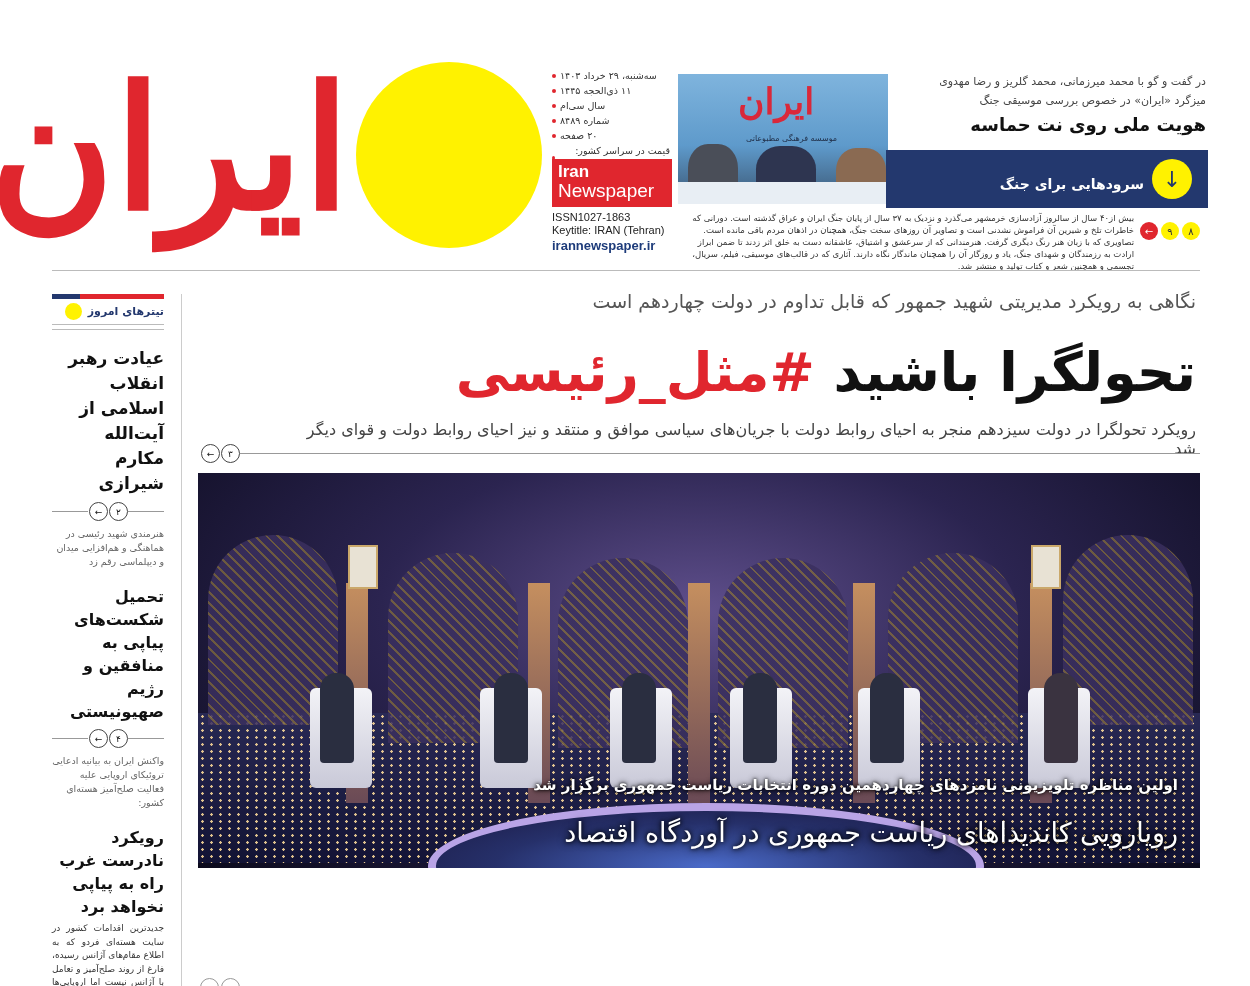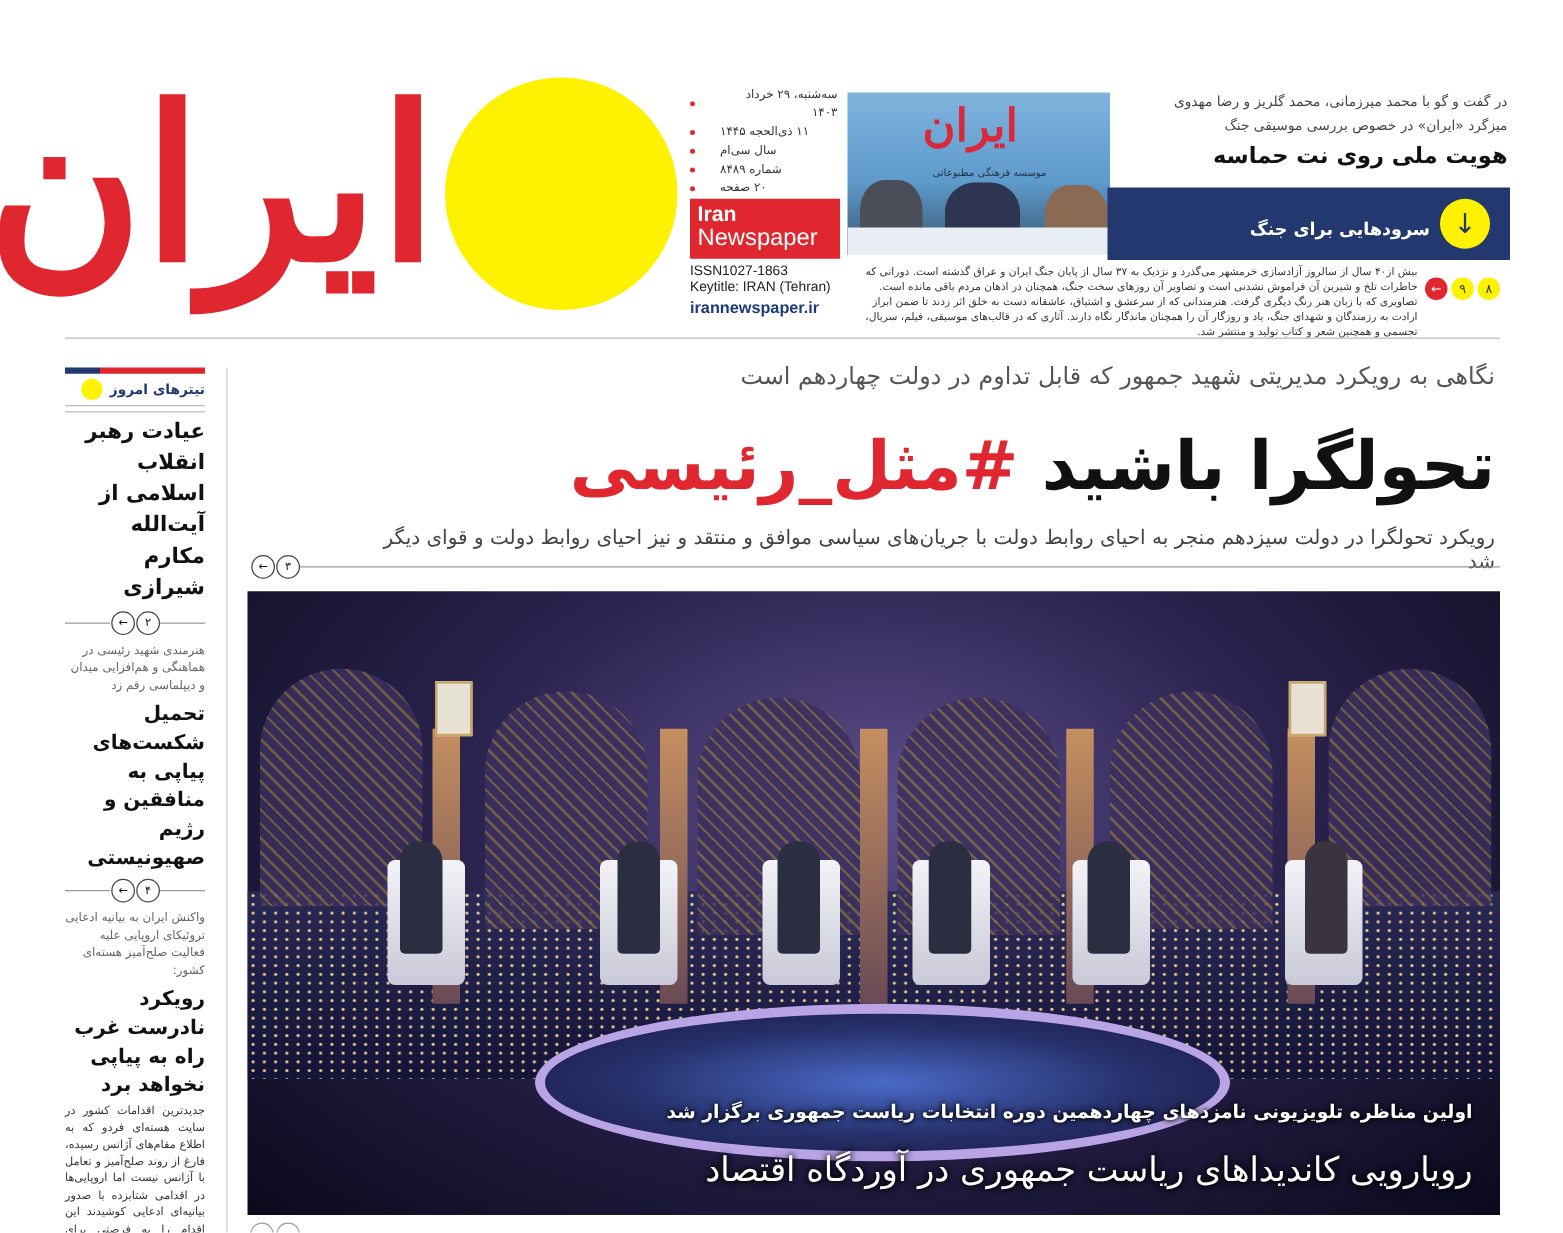--- a/index.html
+++ b/index.html
@@ -3,21 +3,21 @@
   <meta charset="utf-8">
   <style>
     html,body{margin:0;padding:0;background:#fff;}
     body{width:1250px;height:986px;position:relative;overflow:hidden;font-family:"DejaVu Sans",sans-serif;color:#111;}
     .abs{position:absolute;}
     .rtl{direction:rtl;text-align:right;}
     
     #logo{left:50px;top:48px;width:300px;height:210px;font-family:"DejaVu Serif",serif;font-size:170px;line-height:200px;color:#e0262e;font-weight:bold;text-align:center;direction:rtl;letter-spacing:-4px;}
     #sun{left:356px;top:62px;width:186px;height:186px;border-radius:50%;background:#fff200;}
     #meta{left:552px;top:68px;width:118px;font-size:9.5px;line-height:15px;color:#333;}
-    #meta .row{display:flex;justify-content:flex-end;align-items:center;gap:20px;}
+    #meta .row{display:flex;justify-content:flex-end;align-items:center;gap:4px;}
     #meta .dot{width:4px;height:4px;border-radius:50%;background:#e0262e;display:inline-block;}
     #brand-box{left:552px;top:159px;width:120px;height:48px;background:#e0262e;color:#fff;padding:4px 6px;box-sizing:border-box;}
     #brand-box .b1{font-family:"Liberation Sans",sans-serif;font-weight:bold;font-size:17px;line-height:17px;}
     #brand-box .b2{font-family:"Liberation Sans",sans-serif;font-size:19px;line-height:22px;}
     #issn{left:552px;top:211px;width:130px;font-family:"Liberation Sans",sans-serif;font-size:11px;line-height:13px;color:#222;}
     #site{left:552px;top:238px;font-family:"Liberation Sans",sans-serif;font-size:13px;font-weight:bold;color:#1d3b7a;}
     #photo-top{left:678px;top:74px;width:210px;height:130px;background:linear-gradient(180deg,#7fb4dd 0%,#5e9acb 55%,#3a5470 100%);overflow:hidden;}
     #photo-top .ptxt{position:absolute;left:60px;top:6px;font-family:"DejaVu Serif",serif;font-size:36px;color:#d9283a;font-weight:bold;direction:rtl;}
     #photo-top .psub{position:absolute;left:68px;top:60px;font-size:8px;color:#22324c;direction:rtl;}
     #photo-top .person{position:absolute;bottom:0;border-radius:40% 40% 0 0;}
@@ -35,34 +35,34 @@
     .pg.red{background:#e0262e;color:#fff;}
     #hr-top{left:52px;top:270px;width:1148px;height:1px;background:#bbb;}
     
     #col-left{left:52px;top:294px;width:112px;}
     .colbar{height:5px;display:flex;}
     .colbar .r{flex:3;background:#e0262e;}.colbar .b{flex:1;background:#23386e;}
     .todayhdr{display:flex;align-items:center;gap:6px;margin-top:4px;}
     .todayhdr .dot{width:17px;height:17px;border-radius:50%;background:#fff200;}
     .todayhdr span{font-size:11px;font-weight:bold;color:#23386e;}
     .dbl{border-top:1px solid #bbb;border-bottom:1px solid #bbb;height:4px;margin-top:4px;}
-    .lh{font-size:16px;font-weight:bold;line-height:23px;color:#111;margin-top:3px;}
+    .lh{font-size:16px;font-weight:bold;line-height:23px;color:#111;margin-top:16px;}
     .ls{font-size:9.5px;line-height:14px;color:#666;margin-top:6px;}
     .lb{font-size:9px;line-height:13.5px;color:#333;margin-top:4px;text-align:justify;}
     .pref{display:flex;align-items:center;margin-top:6px;direction:ltr;}
     .pref .line{flex:1;height:1px;background:#999;}
     .pref .c{width:17px;height:17px;border:1px solid #444;border-radius:50%;font-size:9px;display:flex;align-items:center;justify-content:center;margin-left:1px;}
     #vline{left:181px;top:294px;width:1px;height:692px;background:#ccc;}
     
     #kicker{left:300px;top:290px;width:896px;font-size:19px;color:#555;}
     #headline{left:300px;top:338px;width:896px;font-size:54px;font-weight:bold;line-height:70px;}
     #headline .red{color:#e0262e;}
     #sub{left:280px;top:420px;width:916px;font-size:16px;color:#444;}
     #ref-main{left:200px;top:444px;width:1000px;}
-    #bigphoto{left:198px;top:473px;width:1002px;height:499px;overflow:hidden;background:radial-gradient(ellipse at 50% 35%,#5f4f8c 0%,#2b2450 45%,#0b0a1c 100%);}
+    #bigphoto{left:198px;top:473px;width:1002px;height:395px;overflow:hidden;background:radial-gradient(ellipse at 50% 35%,#5f4f8c 0%,#2b2450 45%,#0b0a1c 100%);}
     .arch{position:absolute;top:62px;width:130px;height:190px;border-radius:65px 65px 0 0;background:repeating-linear-gradient(45deg,#3a2f5e 0 6px,#7a6540 6px 8px);opacity:.85;}
     .pillar{position:absolute;top:110px;width:22px;height:220px;background:linear-gradient(180deg,#c58f5f,#6a4a56);}
     .city{position:absolute;left:0;top:240px;width:1002px;height:150px;background:radial-gradient(circle,#f8d89a 1px,transparent 1.5px) 0 0/9px 7px,linear-gradient(180deg,#2a2b57,#131437);opacity:.9;}
     .seat{position:absolute;top:215px;width:62px;height:100px;background:linear-gradient(180deg,#f3f3f7,#c9c9d8);border-radius:6px;}
     .man{position:absolute;top:200px;width:34px;height:90px;background:#2a2e40;border-radius:16px 16px 4px 4px;}
     .stage{position:absolute;left:230px;top:330px;width:540px;height:110px;border-radius:50%;border:8px solid #b9a4e6;background:radial-gradient(ellipse,#4a6ac8 0%,#26306a 55%,#1a1840 100%);}
     .portrait{position:absolute;top:72px;width:26px;height:40px;background:#e8e2d4;border:2px solid #caa86a;}
     #cap1{right:22px;bottom:74px;font-size:15px;font-weight:bold;color:#fff;text-shadow:0 0 3px #000,0 0 6px #000;}
     #cap2{right:22px;bottom:20px;font-size:27px;font-weight:normal;color:#fff;text-shadow:0 0 4px #000,0 0 8px #000;}
     #ref-bottom{left:200px;top:978px;display:flex;gap:2px;}

